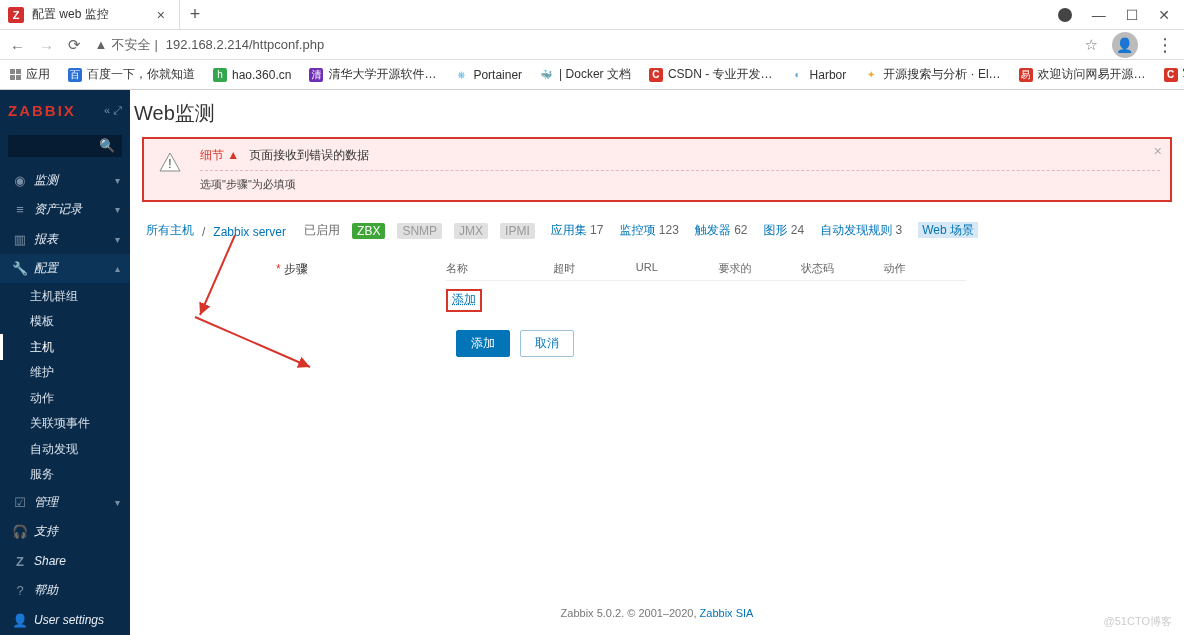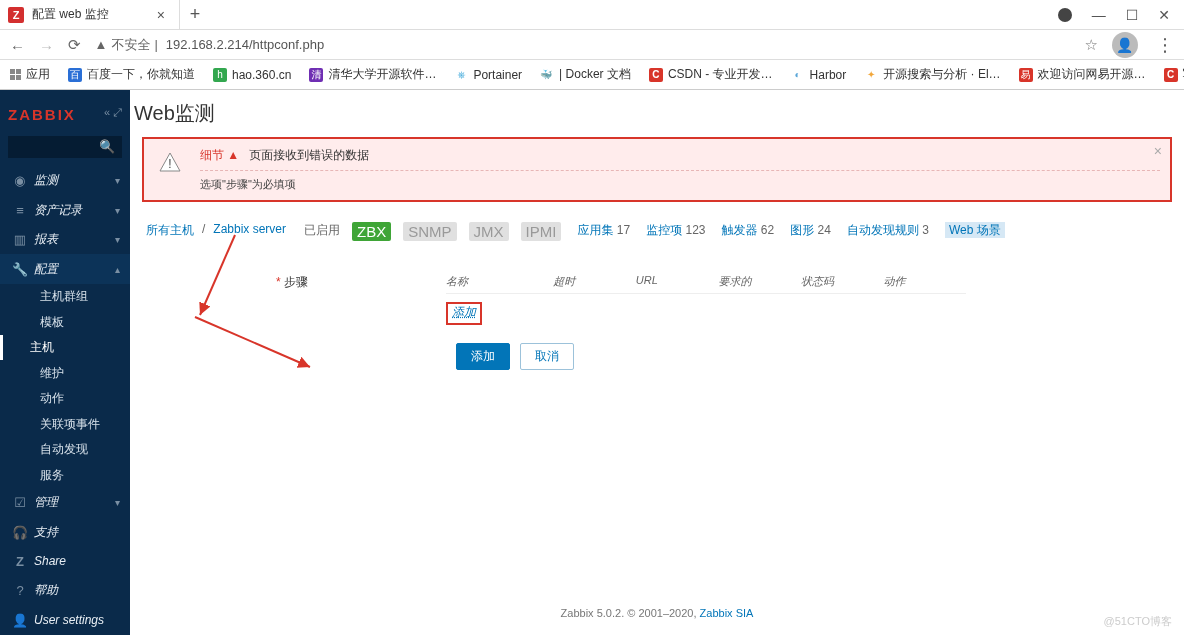--- a/index.html
+++ b/index.html
@@ -27,69 +27,69 @@
 
   .bookmarks { display:flex; align-items:center; height:30px; padding:0 10px; gap:18px; border-bottom:1px solid #ccc; font-size:12px;}
   .bm { display:flex; align-items:center; gap:5px; color:#333; cursor:pointer; white-space:nowrap;}
   .bm-icon { width:14px;height:14px;display:inline-flex;align-items:center;justify-content:center;border-radius:2px;font-size:10px;}
   .apps-icon{ display:grid;grid-template-columns:repeat(2,5px);gap:1px;}
   .apps-icon span{width:5px;height:5px;background:#888;}
 
   
   .app { display:flex; height:545px; }
   .sidebar { width:130px; background:#0a2a4a; color:#d7e1ea; display:flex; flex-direction:column; font-size:12px;}
-  .logo-row { height:42px; display:flex; align-items:flex-start; padding:16px 8px; }
+  .logo-row { height:42px; display:flex; align-items:center; padding:4px 8px; }
   .logo { color:#d8352a; font-weight:bold; letter-spacing:2px; font-size:15px; }
   .collapse { margin-left:auto; color:#7a8fa3; font-size:11px; display:flex; gap:4px;}
   .search-row { padding:4px 8px 8px;}
   .search-box{ width:100%; height:22px; background:#051c33; border:none; padding:0 24px 0 6px; color:#fff; font-size:11px; position:relative;}
   .search-wrap{position:relative;}
   .search-wrap .sicon{position:absolute;right:6px;top:3px;color:#7a8fa3;font-size:13px;}
   .nav-item { display:flex; align-items:center; height:30px; padding:0 10px; cursor:pointer; color:#e8eef4;}
   .nav-item .nicon{width:20px;text-align:center;color:#7a8fa3;font-size:13px;}
   .nav-item .nlabel{flex:1;margin-left:4px;font-style:italic;}
   .nav-item .chev{color:#7a8fa3;font-size:10px;}
   .nav-item.active{background:#0c3358;}
-  .sub-item{ display:flex;align-items:center;height:26px;padding-left:40px;font-size:12px;color:#d7e1ea;cursor:pointer;}
+  .sub-item{ display:flex;align-items:center;height:26px;padding-left:30px;font-size:12px;color:#d7e1ea;cursor:pointer;}
   .sub-item.selected{border-left:3px solid #fff;padding-left:27px;color:#fff;}
   .sidebar-spacer{flex:1;}
   
   .content { flex:1; background:#fff; display:flex; flex-direction:column; overflow:hidden;}
   .page-title-row{ padding:10px 4px 4px; }
   .page-title{ font-size:20px; color:#333; font-weight:normal;}
   
   .error-box{ margin:6px 12px; border:2px solid #d8352a; background:#ffecec; padding:8px 10px; display:flex; gap:14px; position:relative;}
   .error-close{position:absolute;right:8px;top:4px;color:#aaa;font-size:14px;cursor:pointer;}
   .err-icon{ width:32px;height:32px; display:flex;align-items:center;justify-content:center;font-size:20px;}
   .err-icon svg{width:24px;height:24px;}
   .err-body{flex:1;}
   .err-head{ color:#333; font-size:12px; border-bottom:1px dashed #e7b6b6; padding-bottom:6px; margin-bottom:6px;}
   .err-head .detail-link{color:#d8352a; cursor:pointer;}
   .err-sub{ font-size:11px; color:#444;}
   
-  .breadcrumb-row{ margin:14px 16px 11px; display:flex; align-items:flex-start; gap:8px; font-size:12px;}
+  .breadcrumb-row{ margin:14px 16px 0; display:flex; align-items:flex-end; gap:8px; font-size:12px;}
   .bc a{color:#0275b8; text-decoration:none;}
   .bc-sep{color:#666;}
   .enabled{color:#666; margin-left:10px;}
-  .badge{padding:1px 5px;font-size:15px;border-radius:2px;margin-left:4px;}
+  .badge{padding:1px 5px;font-size:12px;border-radius:2px;margin-left:4px;}
   .badge.zbx{background:#3fa537;color:#fff;}
   .badge.gray{background:#e0e0e0;color:#999;}
   .topstat{color:#666;margin-left:8px;}
   .topstat a{color:#0275b8;text-decoration:none;}
   .topstat.hl a{background:#d6e8f5;padding:1px 4px;}
   
   .tabs-row{ margin:8px 16px 0; display:flex; gap:4px; font-size:12px;}
   .tab-link{ padding:4px 12px; color:#0275b8; cursor:pointer;}
   .tab-link.active{ border:2px solid #d8352a; border-bottom:2px solid #d8352a;}
   
   .main-panel{ flex:1; background:#fff; margin:6px 16px; display:flex; flex-direction:column;}
   .form-row{ display:flex; padding:16px 0 4px;}
   .form-label{ width:300px; text-align:center; padding-right:8px; color:#333;}
   .req{color:#d8352a;}
-  .steps-table{ flex:1; max-width:520px;font-style:italic;}
+  .steps-table{ flex:1; max-width:520px;}
   .steps-head{ display:flex; font-size:11px; color:#666; border-bottom:1px solid #eee; padding-bottom:4px;}
   .steps-head span{flex:1;}
   .steps-head .col-name{flex:1.3;}
   .add-link{ color:#0275b8; font-size:12px; text-decoration:underline dotted; cursor:pointer; display:inline-block; margin-top:8px; border:2px solid #d8352a; padding:0 4px 2px;}
   
   .btn-row{ display:flex; gap:10px; padding:14px 0 0 310px;}
   .btn{ padding:4px 14px; font-size:12px; border-radius:2px; cursor:pointer;}
   .btn.primary{ background:#0275b8; color:#fff; border:1px solid #0275b8;}
   .btn.secondary{ background:#fff; color:#0275b8; border:1px solid #9cc2da;}
   

